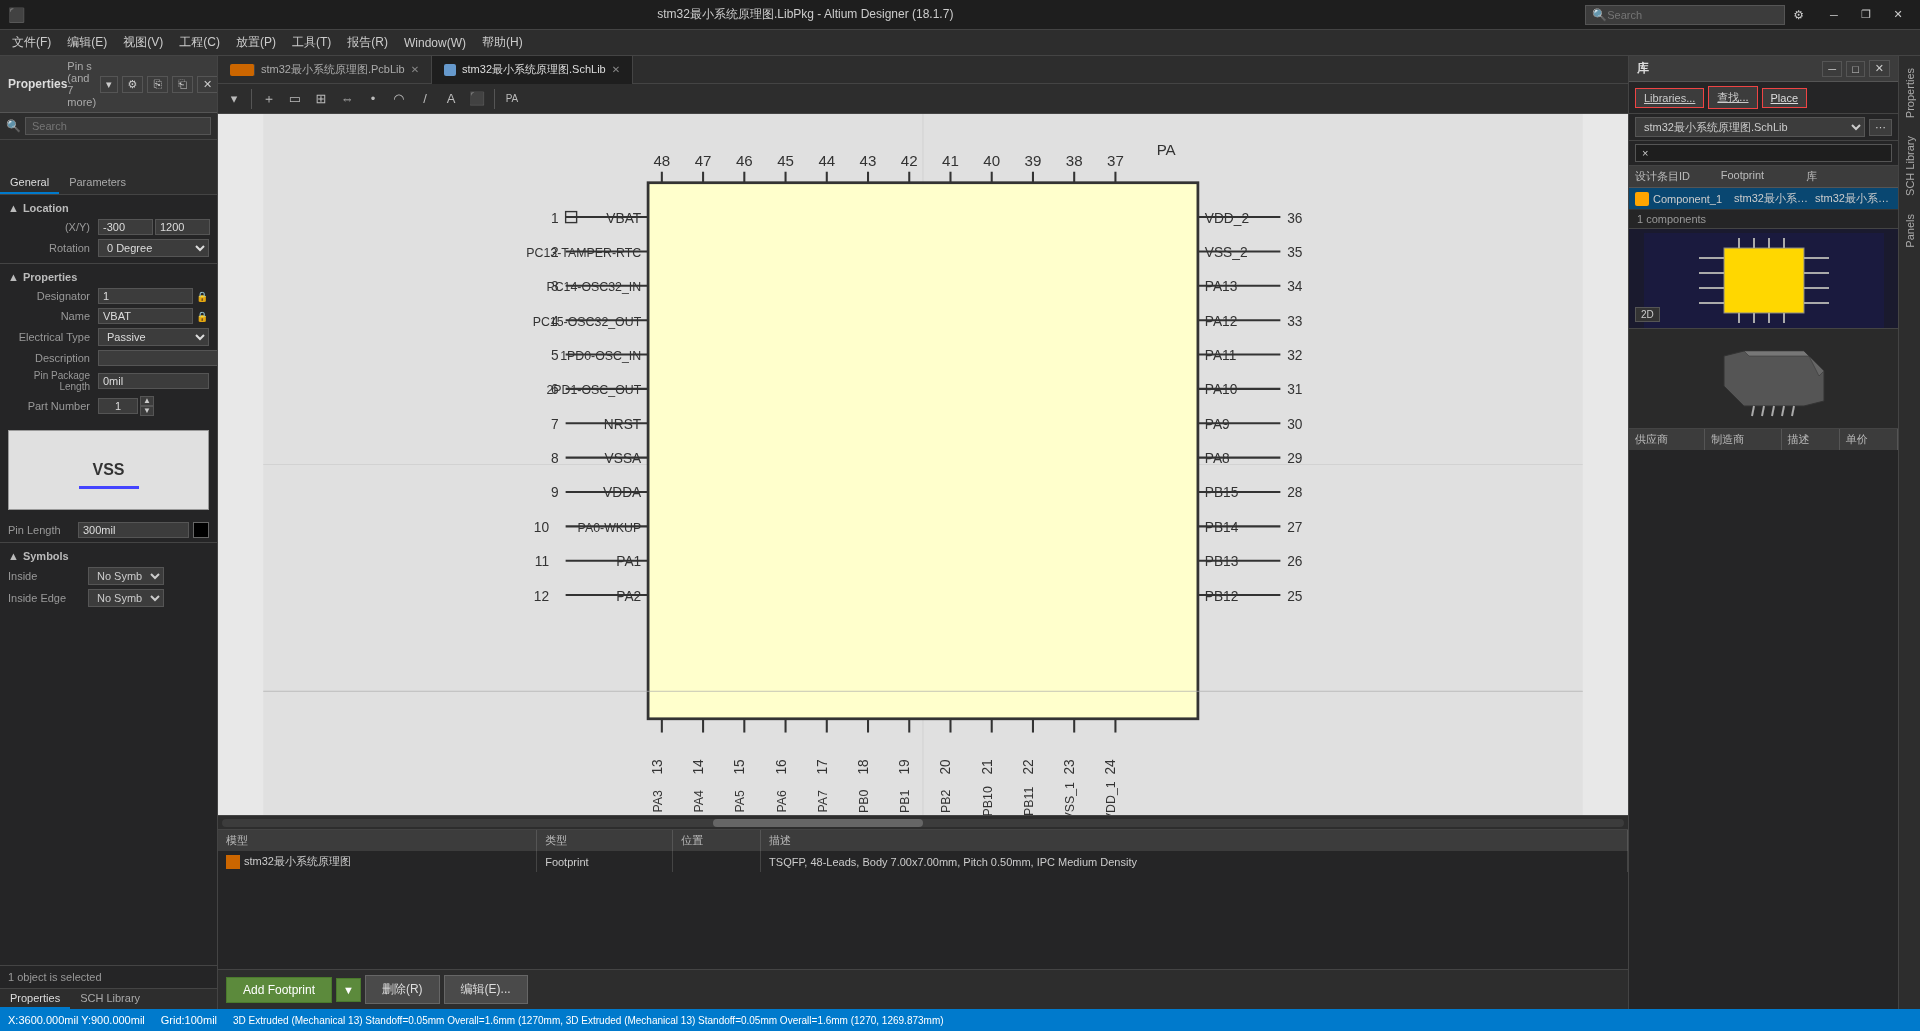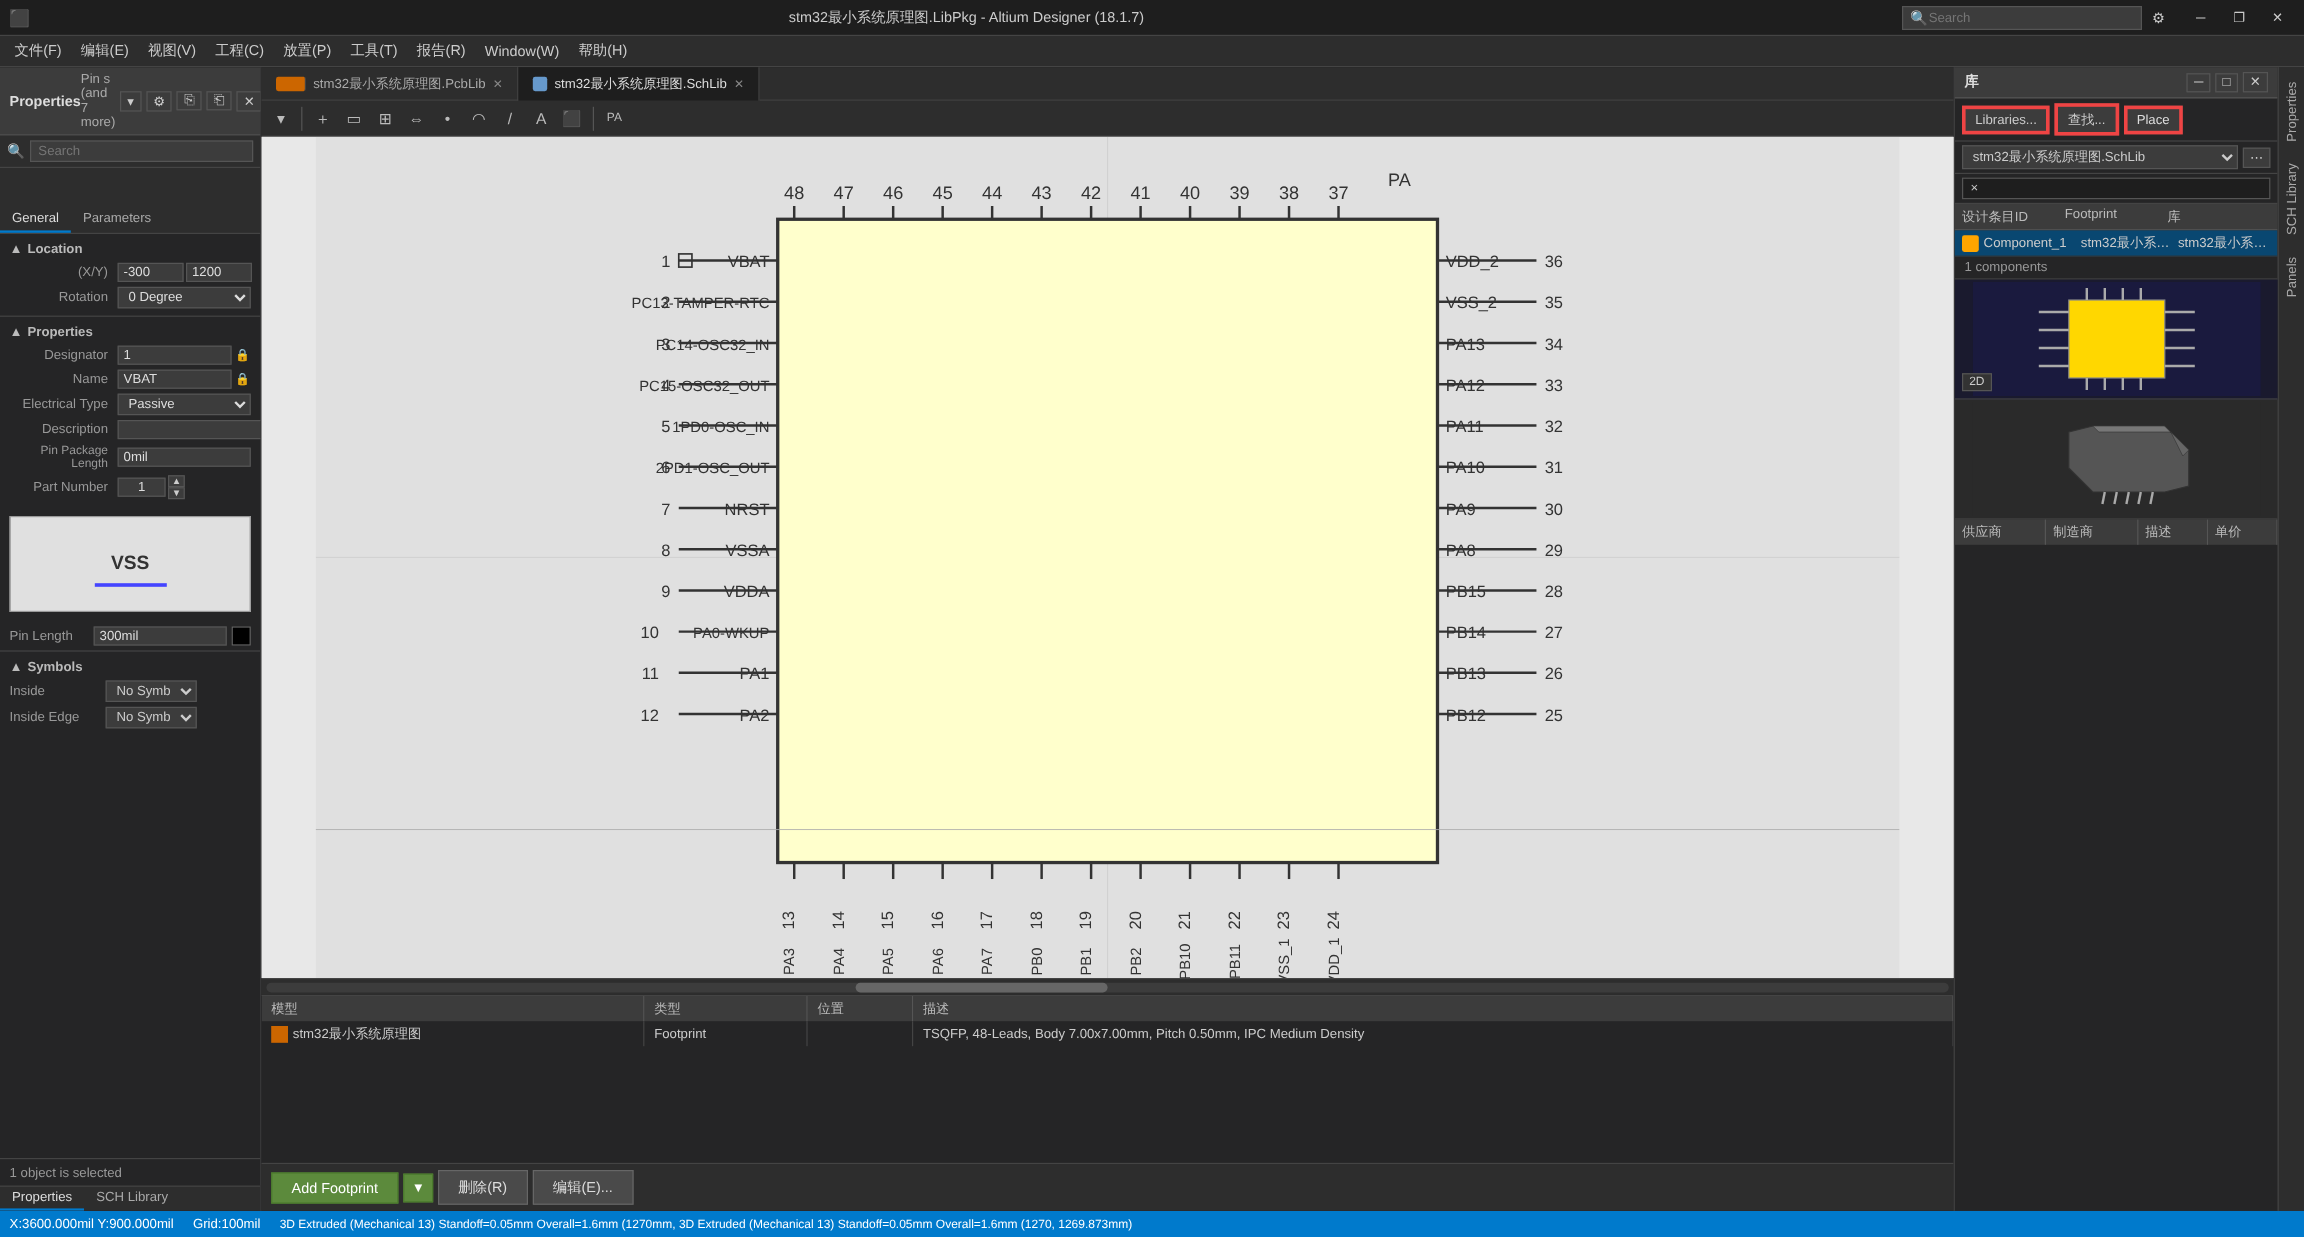--- a/index.html
+++ b/index.html
@@ -354,25 +354,26 @@
 
     .lib-toolbar {
       display: flex;
       align-items: center;
       padding: 4px 6px;
       gap: 4px;
       border-bottom: 1px solid #444;
     }
     .lib-btn {
       background: #3c3c3c;
-      border: 3px solid #ef4444;
+      border: 1px solid #ef4444;
       color: #ccc;
       padding: 3px 8px;
       font-size: 11px;
       cursor: pointer;
+      text-decoration: underline;
     }
     .lib-btn.active { color: #ddd; }
 
     .lib-search-bar {
       display: flex;
       padding: 3px 6px;
       border-bottom: 1px solid #444;
     }
     .lib-search-bar input {
       flex: 1;
@@ -426,21 +427,21 @@
     .lib-comp-fp { flex: 2; overflow: hidden; text-overflow: ellipsis; white-space: nowrap; }
     .lib-comp-lib { flex: 2; overflow: hidden; text-overflow: ellipsis; white-space: nowrap; }
 
     .lib-count { padding: 3px 8px; font-size: 11px; color: #999; border-bottom: 1px solid #444; }
 
     
     .preview-2d {
       background: #1a1a2e;
       height: 100px;
       display: flex;
-      align-items: center;
+      align-items: flex-end;
       justify-content: center;
       border-bottom: 1px solid #444;
       position: relative;
     }
     .preview-3d {
       background: #2a2a2a;
       height: 100px;
       display: flex;
       align-items: center;
       justify-content: center;

